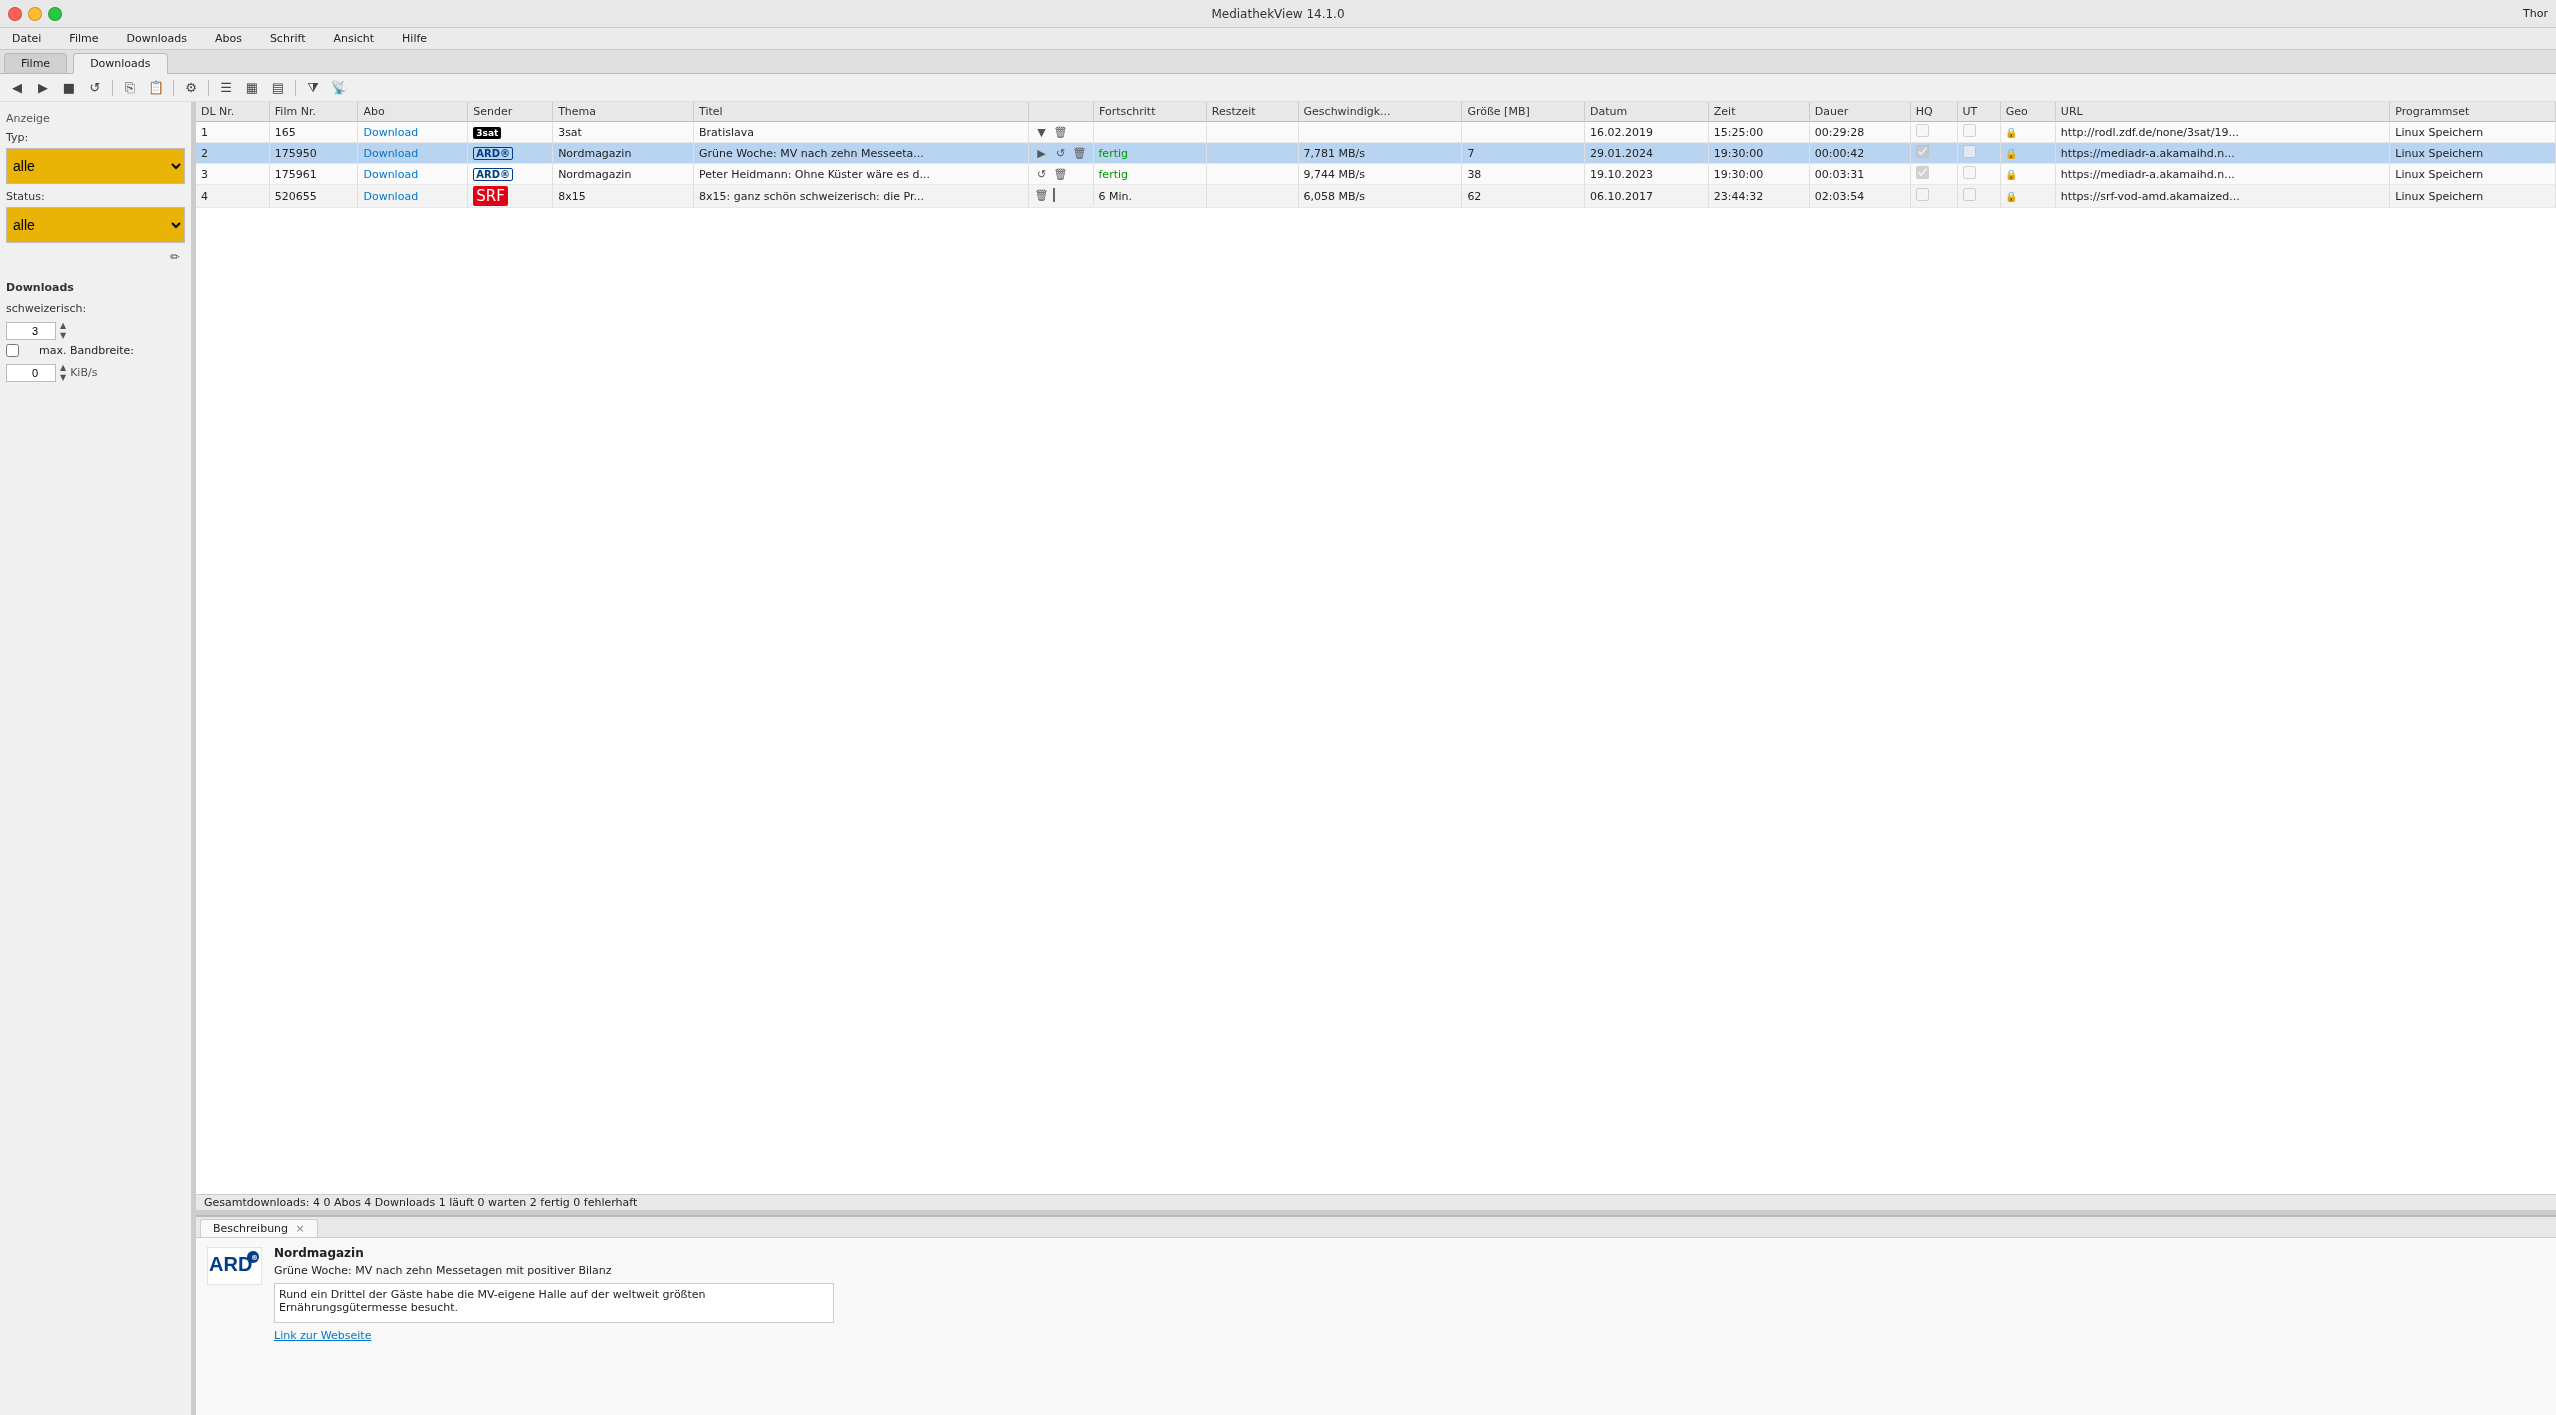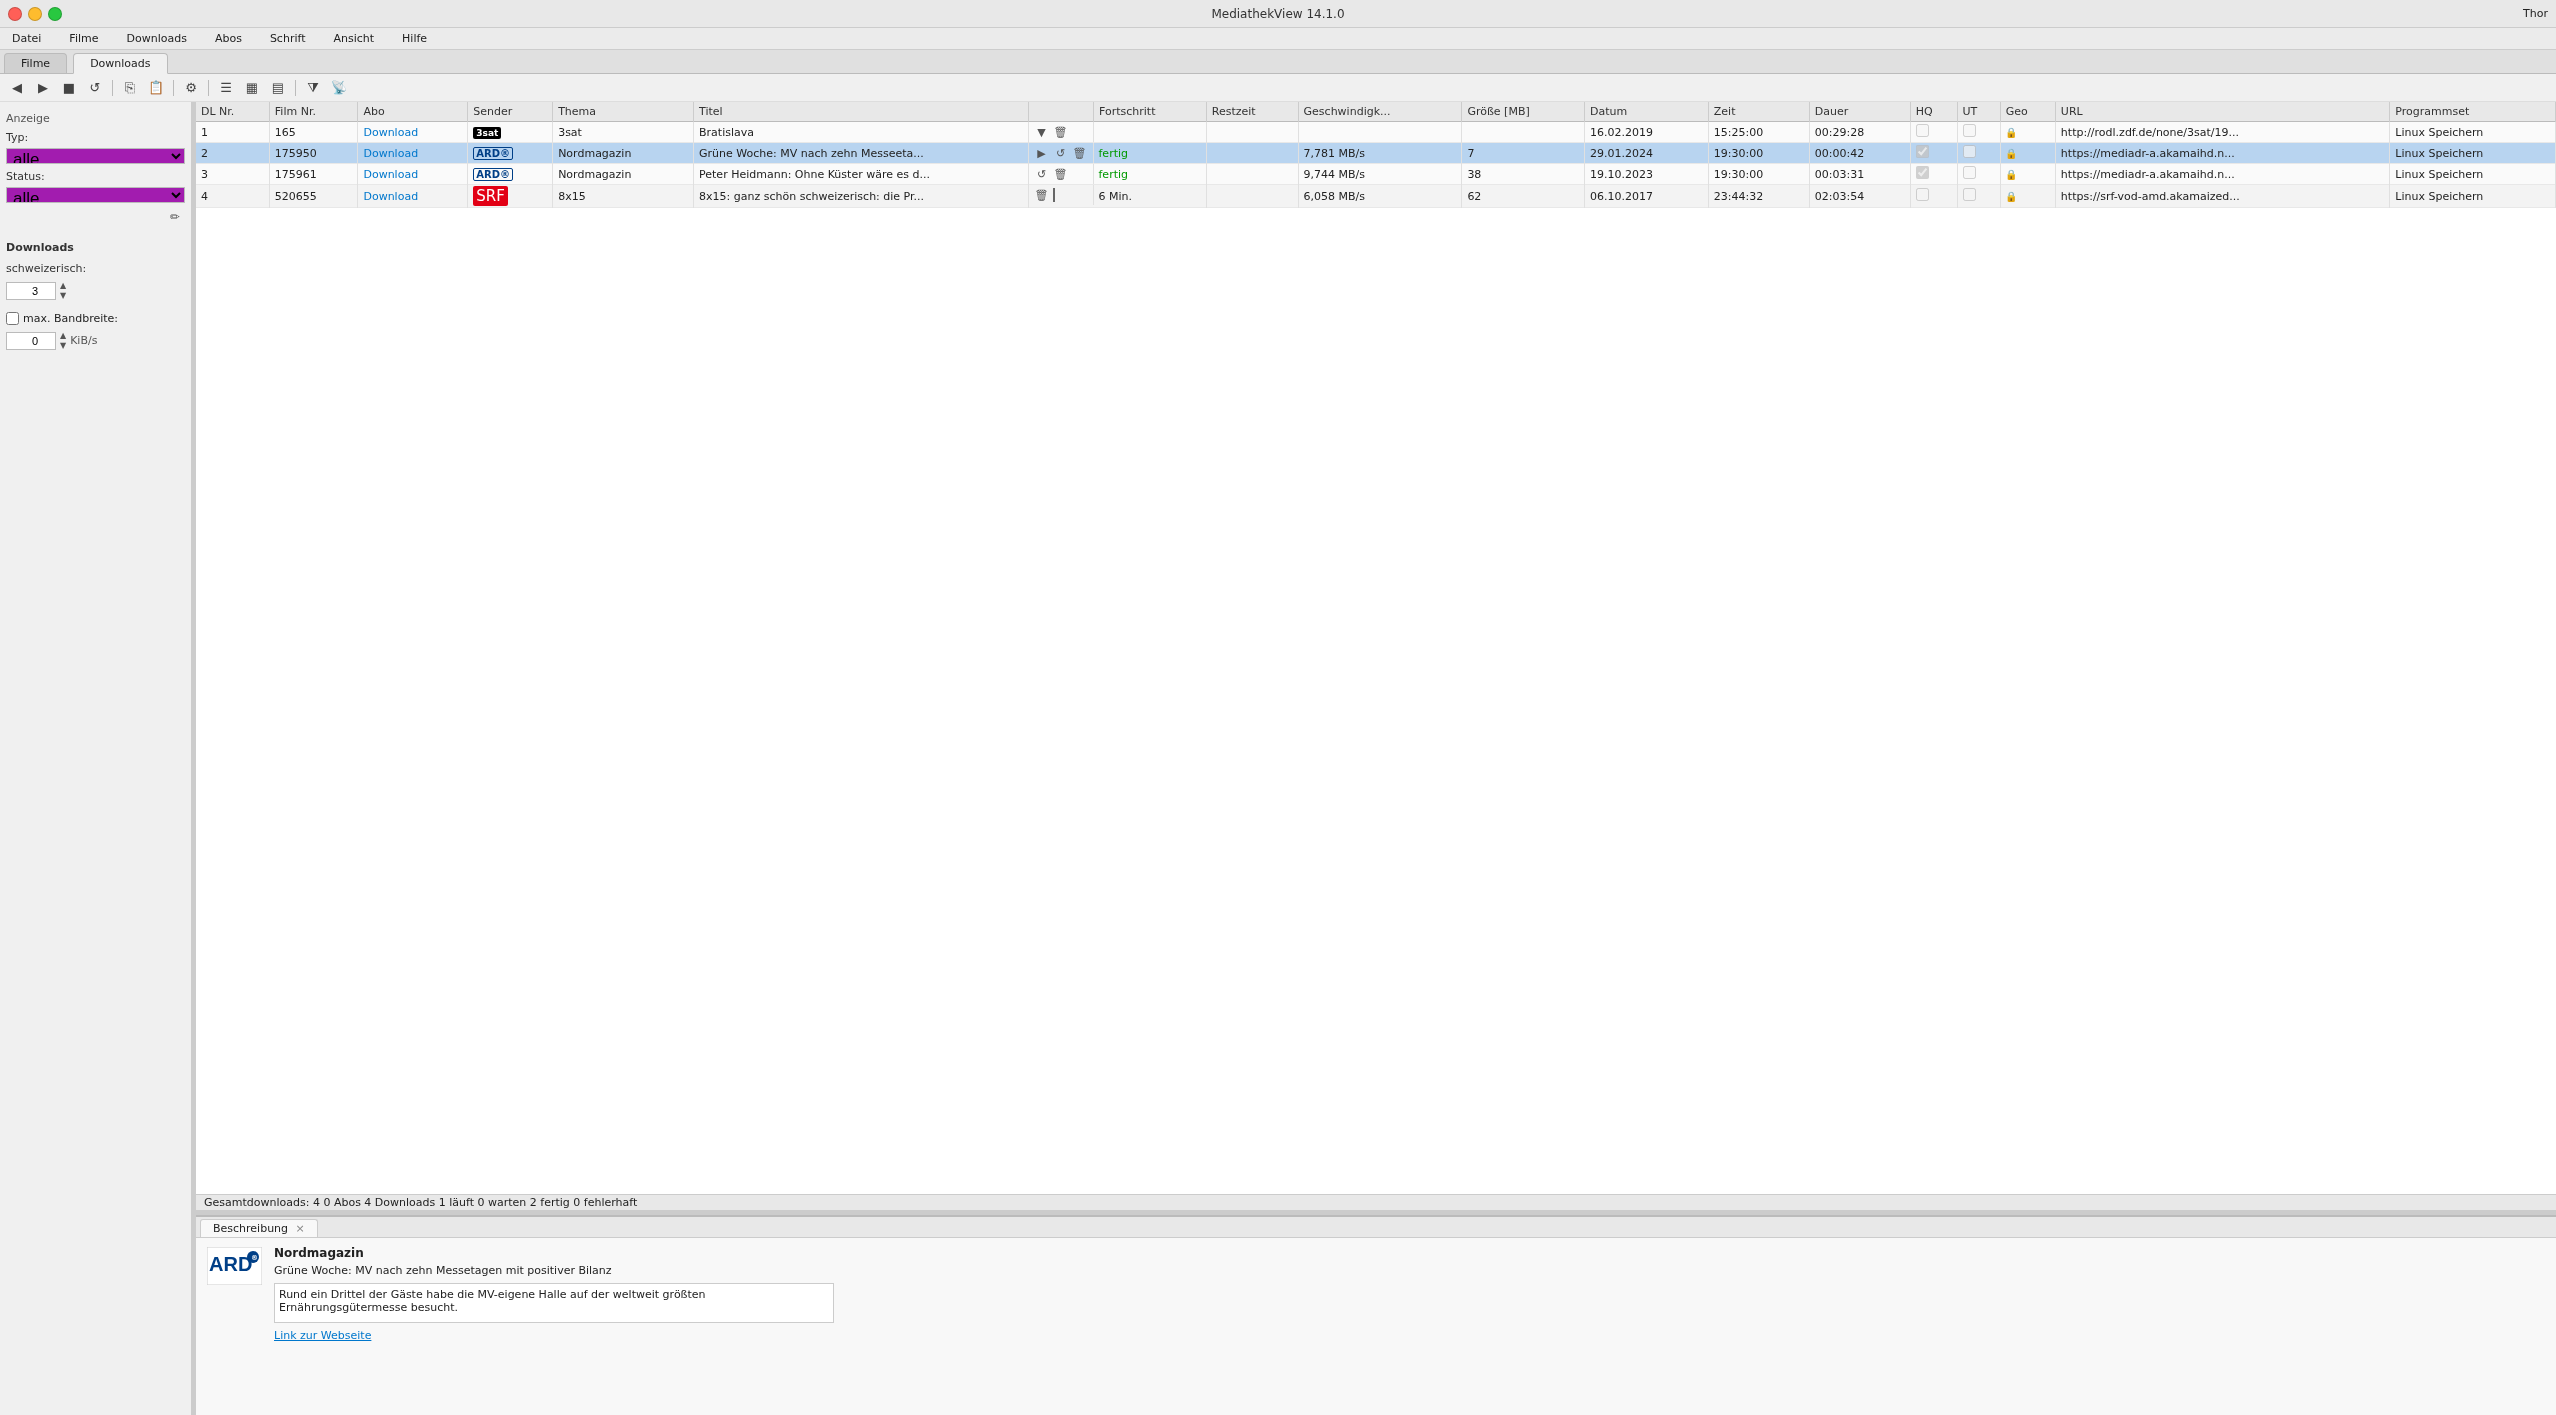--- a/index.html
+++ b/index.html
@@ -131,24 +131,24 @@
       color: #555;
       margin-top: 4px;
     }
     .sidebar-label {
       font-size: 11px;
       color: #333;
       margin-top: 2px;
     }
     .sidebar-select {
       width: 100%;
-      height: 16px;
-      font-size: 17px;
+      height: 36px;
+      font-size: 14px;
       border: 1px solid #bbb;
-      background: #a21caf;
+      background: #eab308;
       padding: 0 2px;
     }
     .sidebar-row {
       display: flex;
       align-items: center;
       gap: 4px;
       margin-top: 2px;
     }
     .sidebar-input {
       width: 50px;
@@ -158,23 +158,22 @@
       padding: 0 2px;
       text-align: right;
     }
     .sidebar-unit {
       font-size: 11px;
       color: #555;
     }
     .checkbox-row {
       display: flex;
       align-items: center;
-      gap: 4px;
-      font-size: 11px;
-      margin-top: 8px;
+      gap: 20px;
+      font-size: 11px;
     }
     .pencil-btn {
       width: 20px;
       height: 20px;
       display: flex;
       align-items: center;
       justify-content: center;
       cursor: pointer;
       color: #555;
       font-size: 12px;

